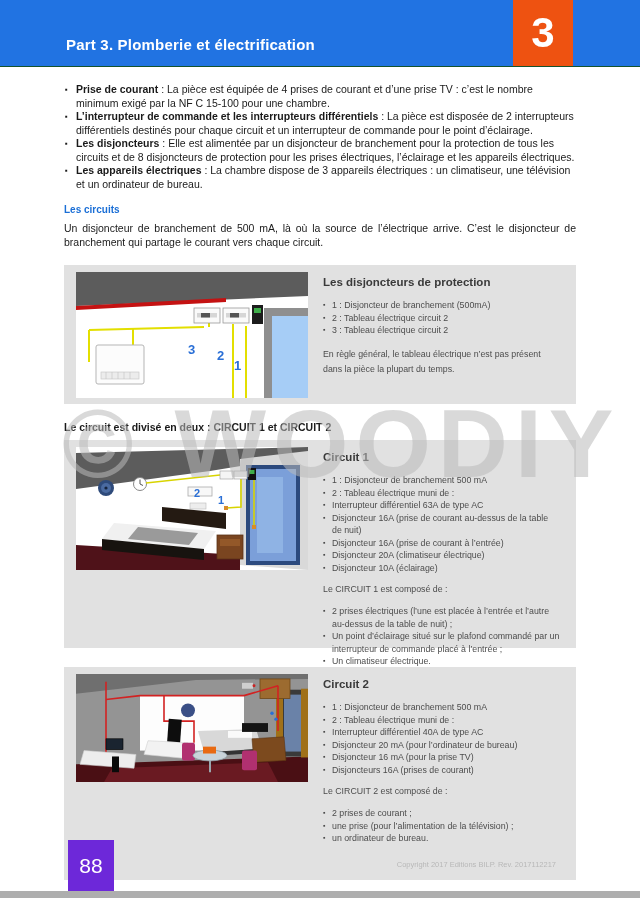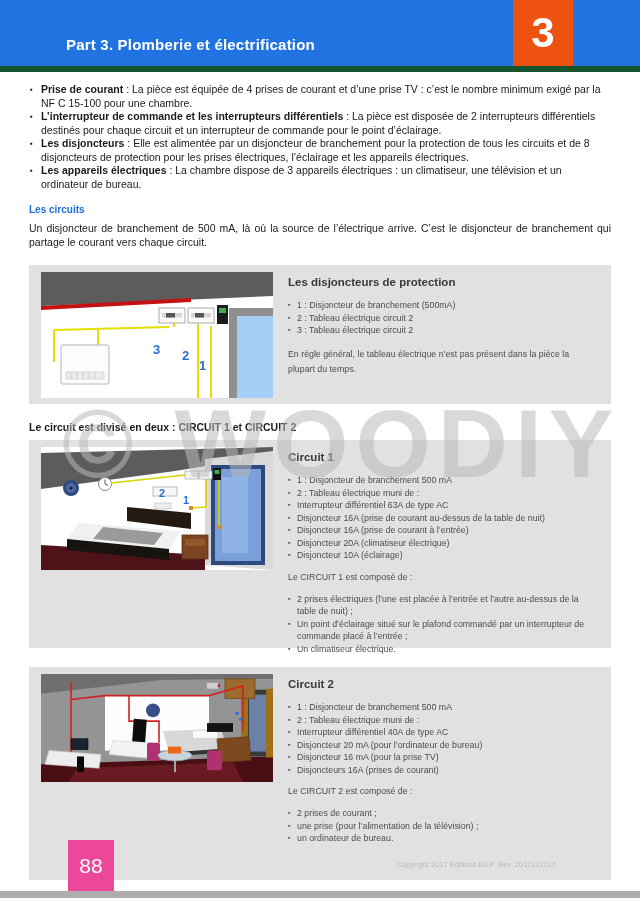--- a/index.html
+++ b/index.html
@@ -1,27 +1,27 @@
 <!DOCTYPE html>
 <html><head>
 <meta charset="utf-8">
 <style>
   html,body{margin:0;padding:0;}
   body{
     width:640px;height:898px;position:relative;background:#ffffff;
     font-family:"Liberation Sans", sans-serif;overflow:hidden;color:#1a1a1a;
   }
   
-  .header{position:absolute;top:0;left:0;width:640px;height:66px;background:#2173e2;border-bottom:6px solid #14532d;}
+  .header{position:absolute;top:0;left:0;width:640px;height:66px;background:#2173e2;border-bottom:1px solid #14532d;}
   .header-title{position:absolute;left:66px;bottom:13px;color:#ffffff;font-weight:bold;font-size:15px;letter-spacing:.2px;}
   .chapter-box{position:absolute;left:513px;top:0;width:60px;height:66px;background:#ee5211;color:#ffffff;
     font-size:42px;font-weight:bold;display:flex;align-items:center;justify-content:center;}
   
   .content{position:absolute;top:66px;left:0;width:640px;padding:0;}
-  .inner{margin:0 29px;}
+  .inner{margin:0 64px;}
   ul.intro-list{margin:17px 0 0 0;padding:0;list-style:none;font-size:10.5px;line-height:13.5px;}
   ul.intro-list li{padding-left:12px;position:relative;text-align:left;}
   ul.intro-list li::before{content:"▪";position:absolute;left:1px;top:0;font-size:8px;}
   .section-heading{margin:13px 0 0 0;color:#1b6fd6;font-weight:bold;font-size:10px;}
   .lead-par{margin:6px 0 0 0;font-size:10.5px;line-height:14px;text-align:justify;}
   .divider-text{margin:17px 0 0 0;font-size:10.5px;font-weight:bold;}
   
   .fig{display:flex;align-items:flex-start;background:#e1e1e1;}
   .fig-1{margin-top:16px;height:139px;}
   .fig-2{margin-top:7px;height:208px;}
@@ -32,21 +32,21 @@
   .fig-title{font-size:11.5px;font-weight:bold;color:#3a3a3a;margin:2px 0 0 0;}
   .fig ul{margin:11px 0 0 0;padding:0;list-style:none;font-size:8.8px;color:#4c4c4c;line-height:12.5px;}
   .fig ul li{padding-left:9px;position:relative;}
   .fig ul li::before{content:"▪";position:absolute;left:0;top:0;font-size:7px;color:#4c4c4c;}
   .fig-note{font-size:8.8px;color:#4c4c4c;margin-top:10px;line-height:15px;}
   .fig-intro{font-size:8.8px;color:#4c4c4c;margin-top:10px;}
   
   .watermark{position:absolute;top:388px;left:62px;font-size:97px;font-weight:bold;
     color:rgba(186,186,186,0.55);letter-spacing:7px;white-space:nowrap;z-index:5;pointer-events:none;}
   
-  .page-num-box{position:absolute;left:68px;top:840px;width:46px;height:51px;background:#ec4899;color:#fff;
+  .page-num-box{position:absolute;left:68px;top:840px;width:46px;height:51px;background:#6d28d9;color:#fff;
     display:flex;align-items:center;justify-content:center;font-size:21px;}
   .copyright{position:absolute;right:84px;top:860px;font-size:7.5px;color:#b8b8b8;}
   .page-bottom-edge{position:absolute;bottom:0;left:0;width:640px;height:7px;background:#aeaeae;}
   
   .num-label{font-family:"Liberation Sans",sans-serif;font-weight:bold;fill:#2a6fd6;}
 </style>
 </head>
 <body>
 
 <div class="header">

